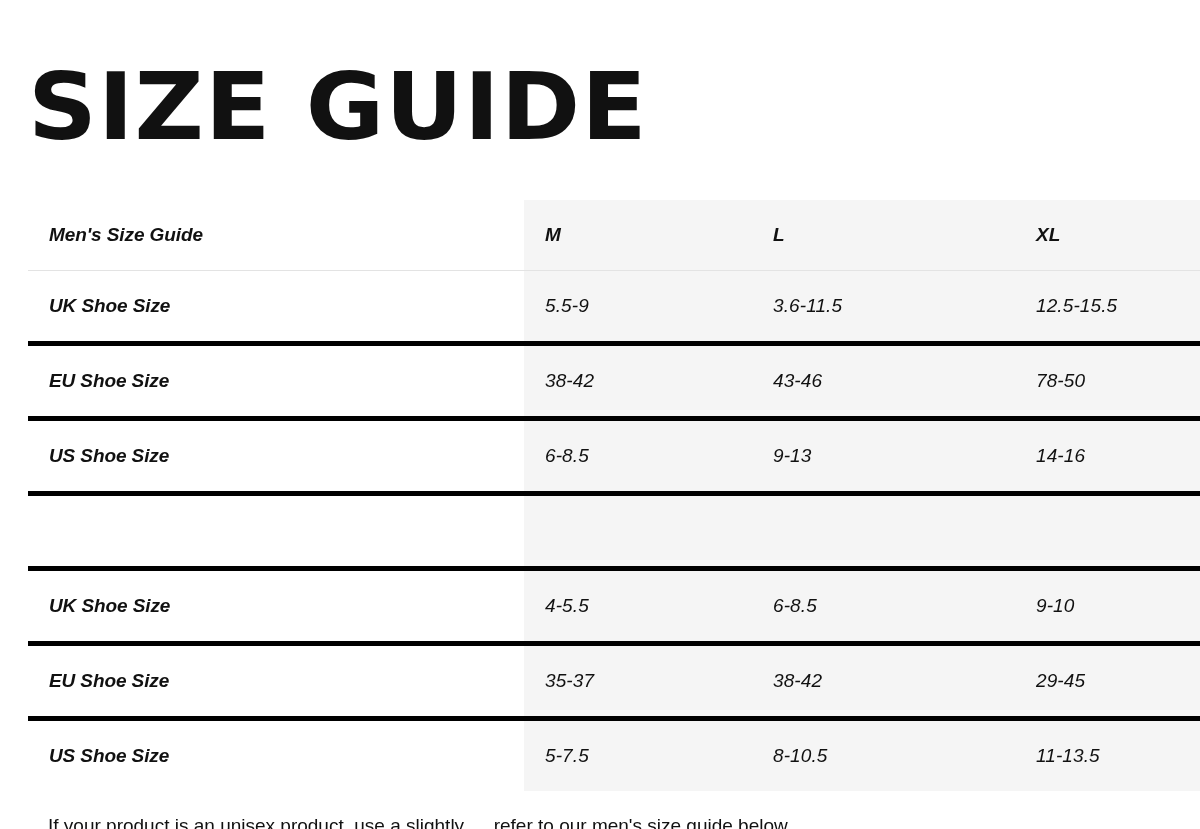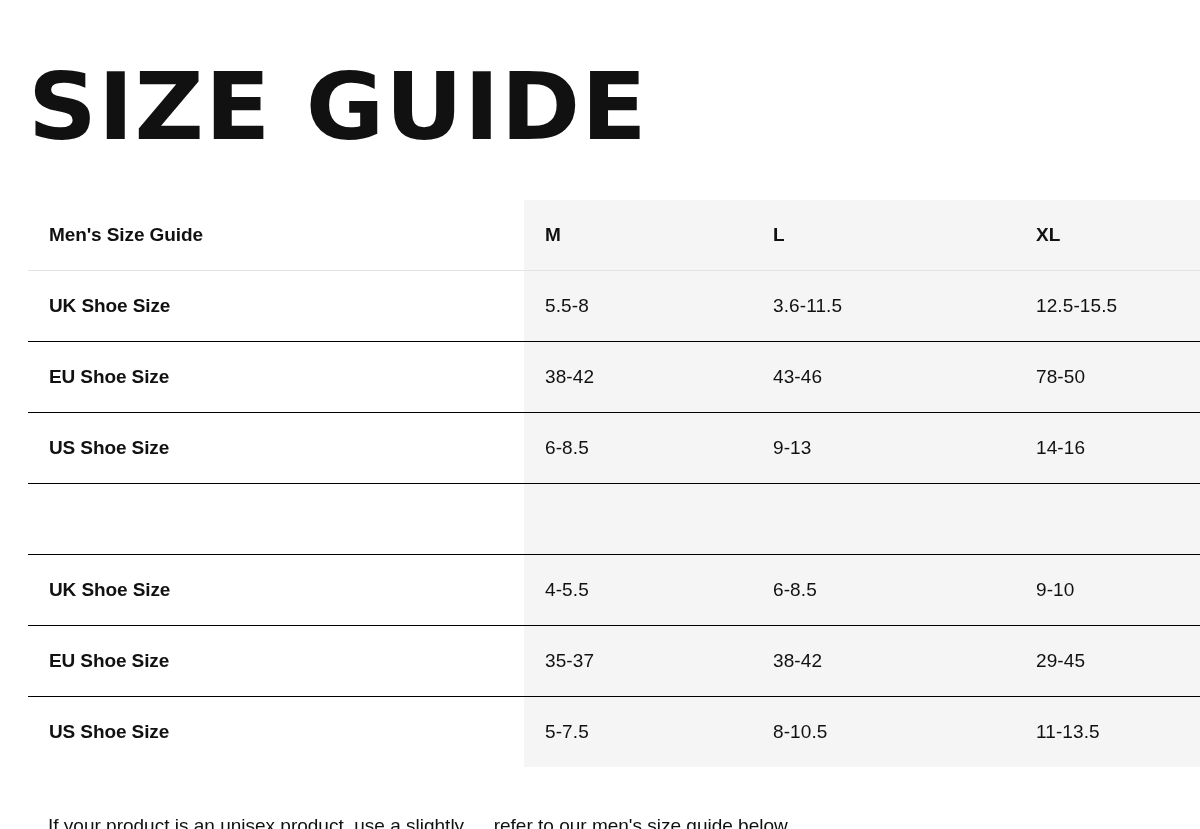--- a/index.html
+++ b/index.html
@@ -38,31 +38,32 @@
   .tables {
     position: absolute;
     left: 28px;
     top: 200px;
     width: 1172px;
   }
   table.size-table {
     border-collapse: collapse;
     width: 1172px;
     table-layout: fixed;
+    font-style: italic;
   }
   table.size-table col.c-label { width: 496px; }
   table.size-table col.c-a { width: 228px; }
   table.size-table col.c-b { width: 263px; }
   table.size-table col.c-c { width: 185px; }
 
   table.size-table td {
     height: 70px;
     padding: 0 0 0 21px;
     vertical-align: middle;
-    border-bottom: 1px solid #000000;
+    border-bottom: 5px solid #000000;
     font-size: 19px;
     color: #111111;
   }
   td.label-cell {
     font-weight: 700;
     font-size: 19px;
     letter-spacing: -0.1px;
     background: #ffffff;
   }
   td.value-cell {
@@ -109,21 +110,21 @@
       </colgroup>
       <tbody>
         <tr class="header-row">
           <td class="label-cell">Men's Size Guide</td>
           <td class="value-cell">M</td>
           <td class="value-cell">L</td>
           <td class="value-cell">XL</td>
         </tr>
         <tr>
           <td class="label-cell">UK Shoe Size</td>
-          <td class="value-cell">5.5-8</td>
+          <td class="value-cell">5.5-9</td>
           <td class="value-cell">3.6-11.5</td>
           <td class="value-cell">12.5-15.5</td>
         </tr>
         <tr>
           <td class="label-cell">EU Shoe Size</td>
           <td class="value-cell">38-42</td>
           <td class="value-cell">43-46</td>
           <td class="value-cell">78-50</td>
         </tr>
         <tr>

